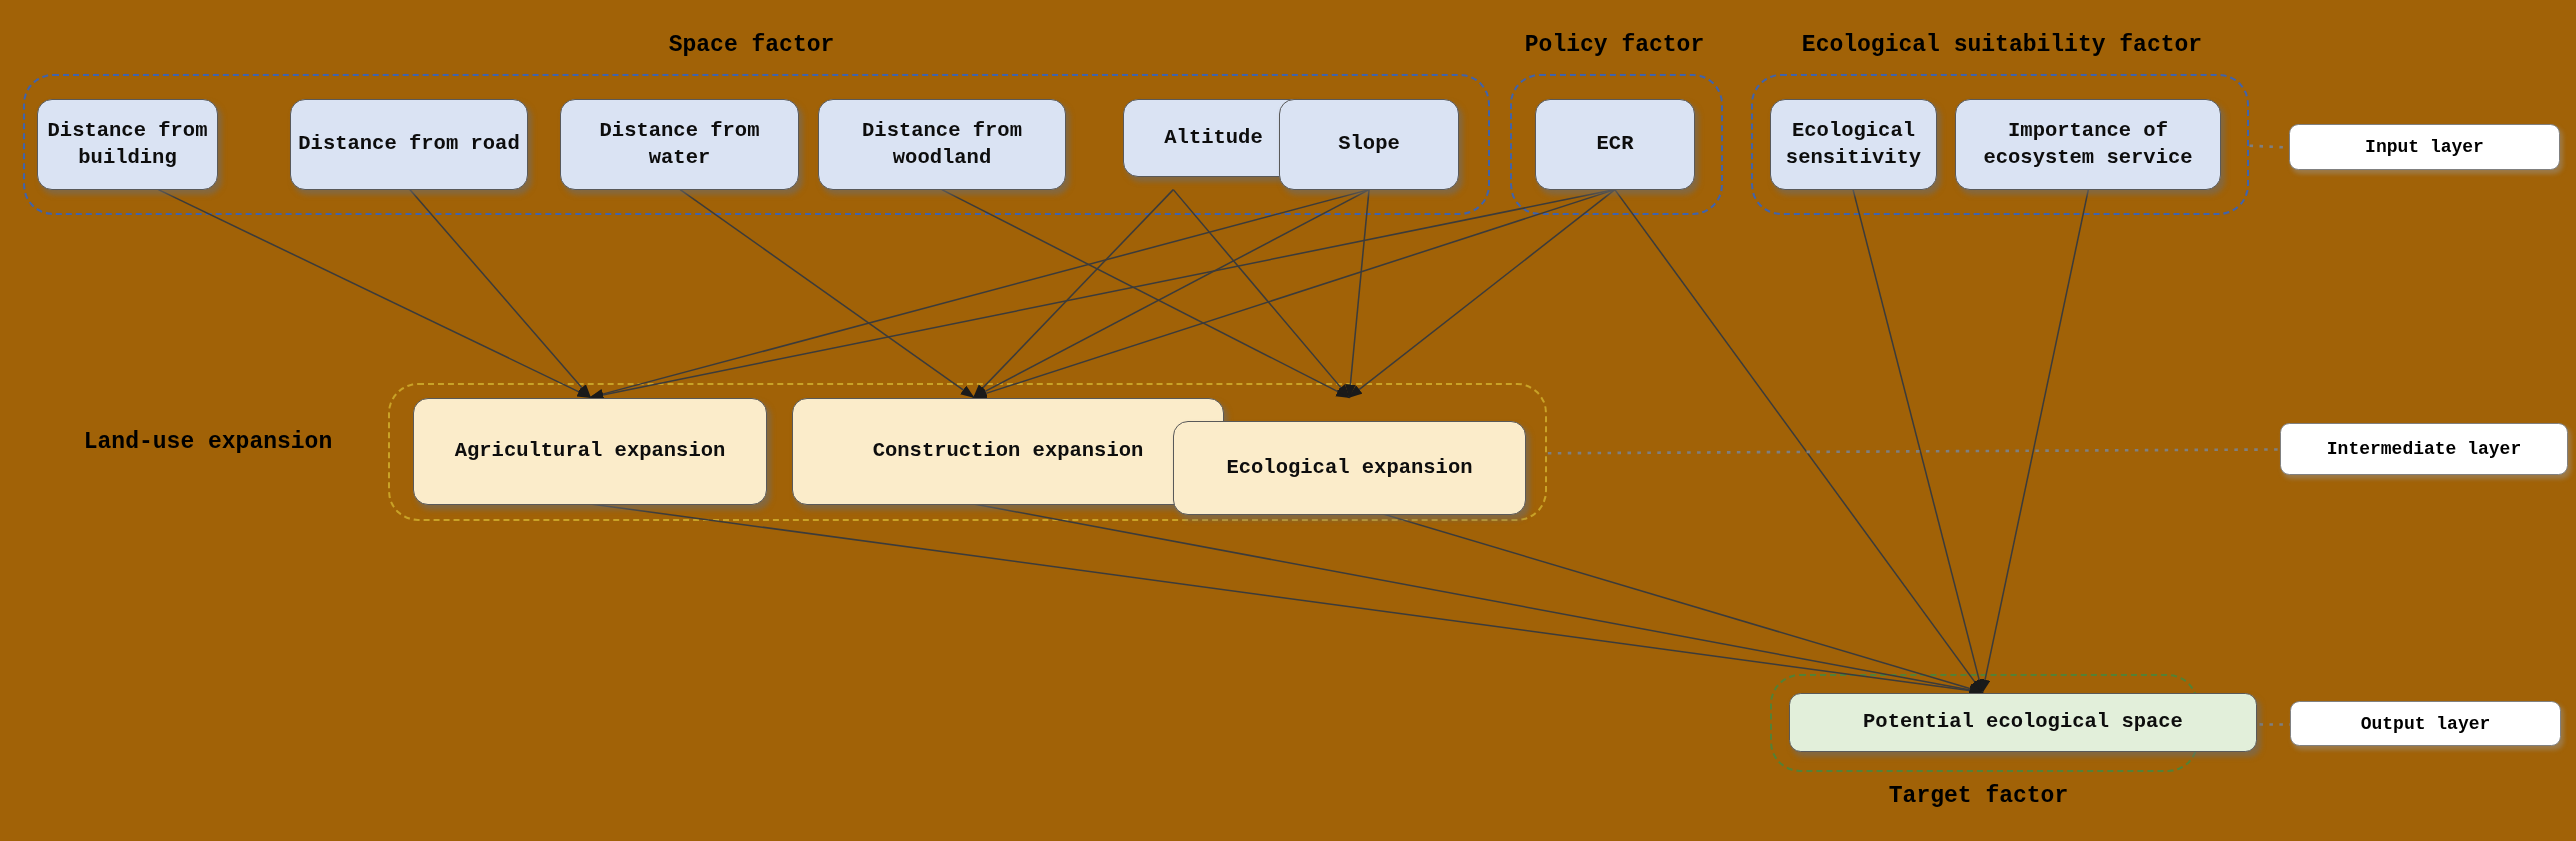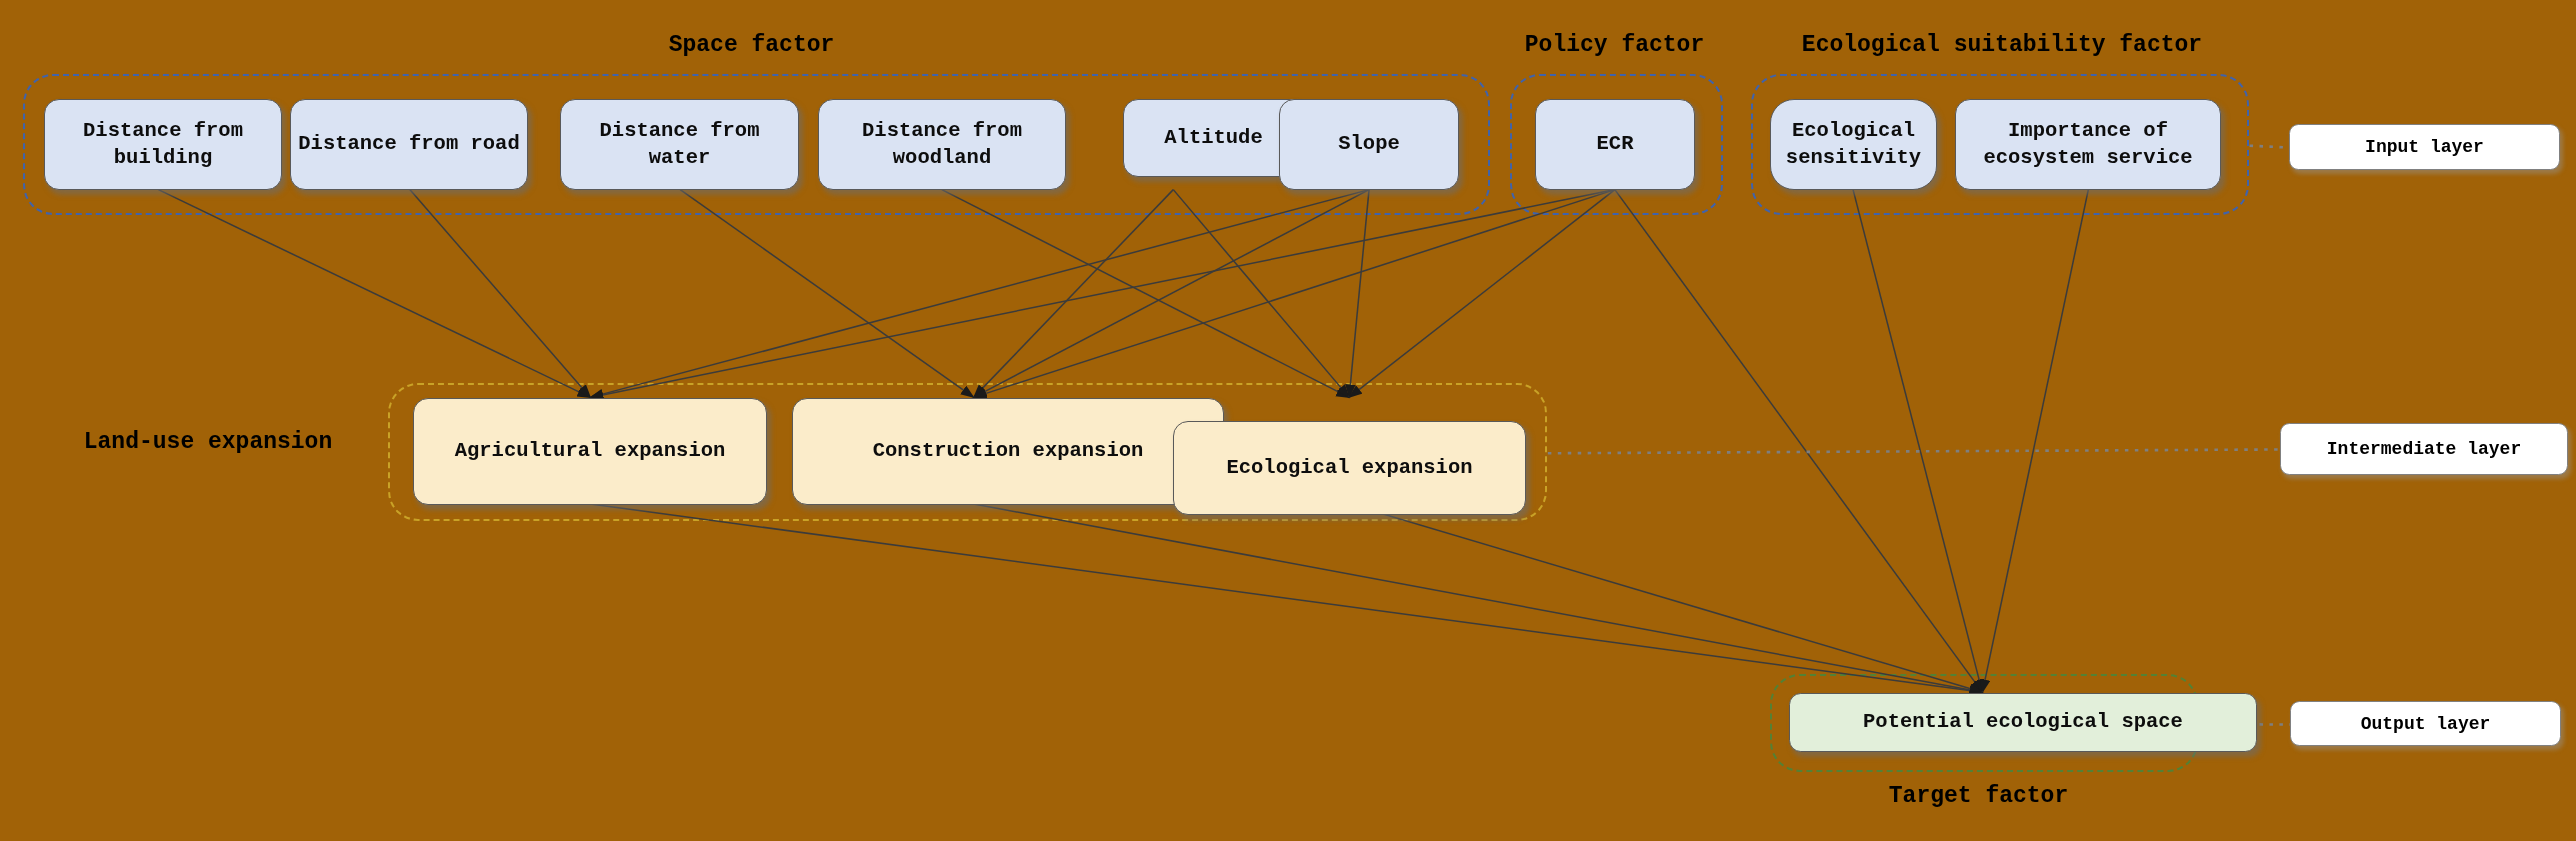--- a/index.html
+++ b/index.html
@@ -39,28 +39,28 @@
     text-align:center;
     font-weight:bold;font-size:20.5px;line-height:1.3;color:#0d0d0d;
     box-shadow:3.5px 4.7px 5.3px rgba(110,110,110,.55);
     z-index:3;
     padding:0 5.9px;box-sizing:border-box;
   }
   .node.blue  {background:var(--c-input);}
   .node.yellow{background:var(--c-intermediate);}
   .node.green {background:var(--c-output);}
 
-  #n-building {left:44px;   top:99px; width:238px; height:91px;}
+  #n-building {left:37px;   top:99px; width:181px; height:91px;}
   #n-road     {left:290px;  top:99px; width:238px; height:91px;}
   #n-water    {left:560px;  top:99px; width:239px; height:91px;}
   #n-woodland {left:818px; top:99px; width:248px; height:91px;}
   #n-altitude {left:1083px; top:99px; width:181px; height:78px;margin-left:40px;}
   #n-slope    {left:1279px; top:99px; width:180px; height:91px;}
   #n-ecr      {left:1535px; top:99px; width:160px; height:91px;}
-  #n-sens     {left:1770px; top:99px; width:167px; height:91px;border-radius:24px;}
+  #n-sens     {left:1770px; top:99px; width:167px; height:91px;}
   #n-imp      {left:1955px; top:99px; width:266px; height:91px;}
 
   #n-agri     {left:413px;  top:398px; width:354px; height:107px;}
   #n-constr   {left:792px; top:398px; width:432px; height:107px;}
   #n-ecol     {left:1173px; top:421px; width:353px; height:94px;}
 
   #n-potential{left:1789px; top:693px; width:468px; height:59px; border-radius:11.7px;}
 
   
   .side-label{

